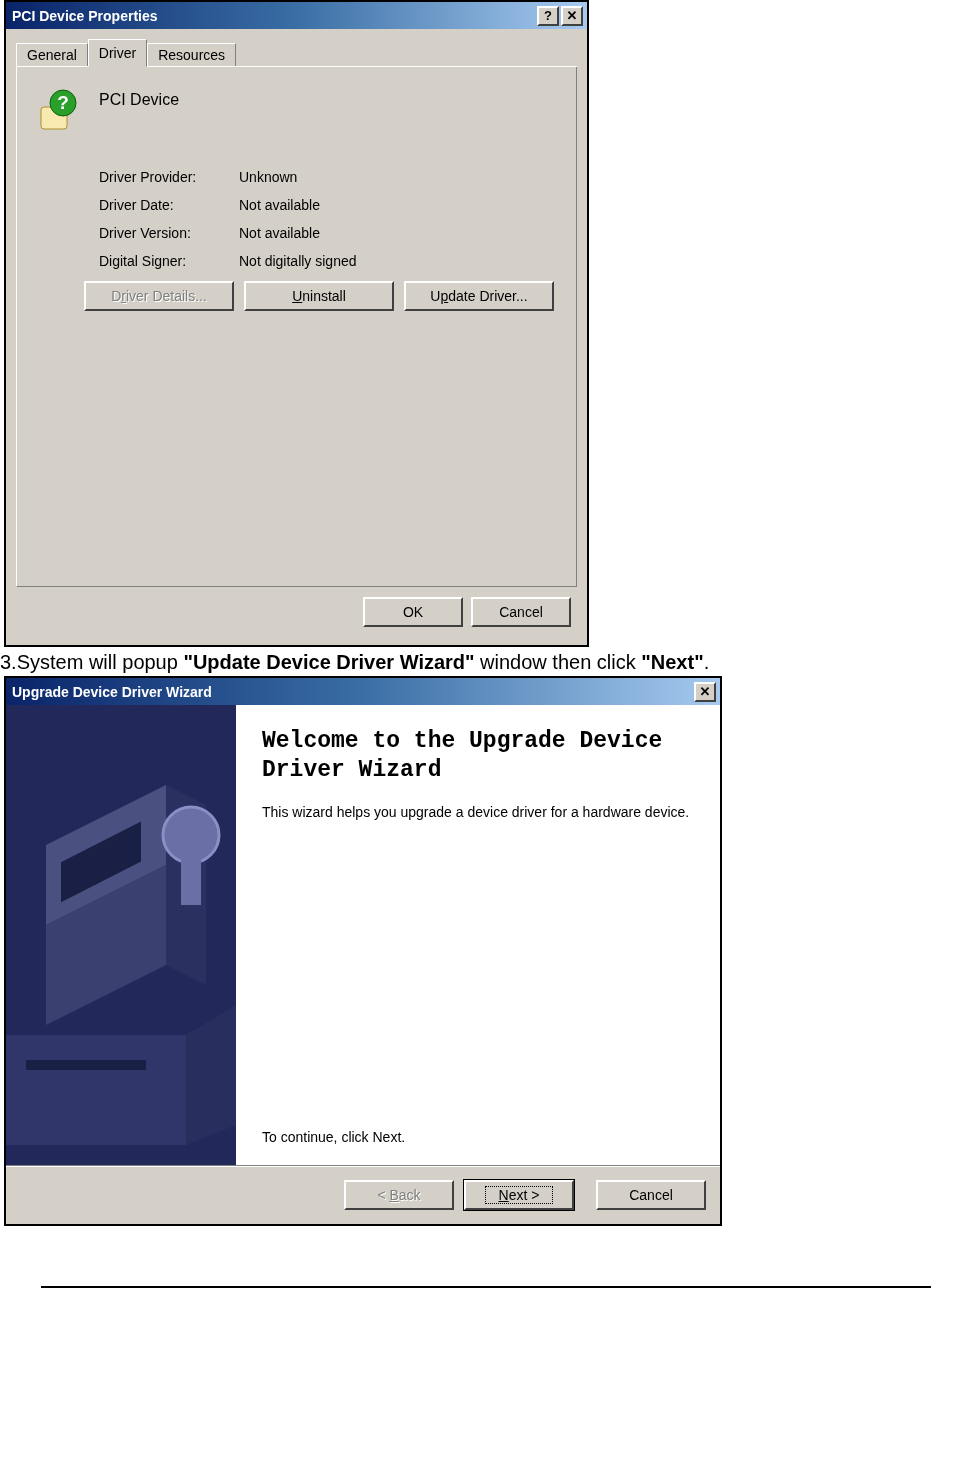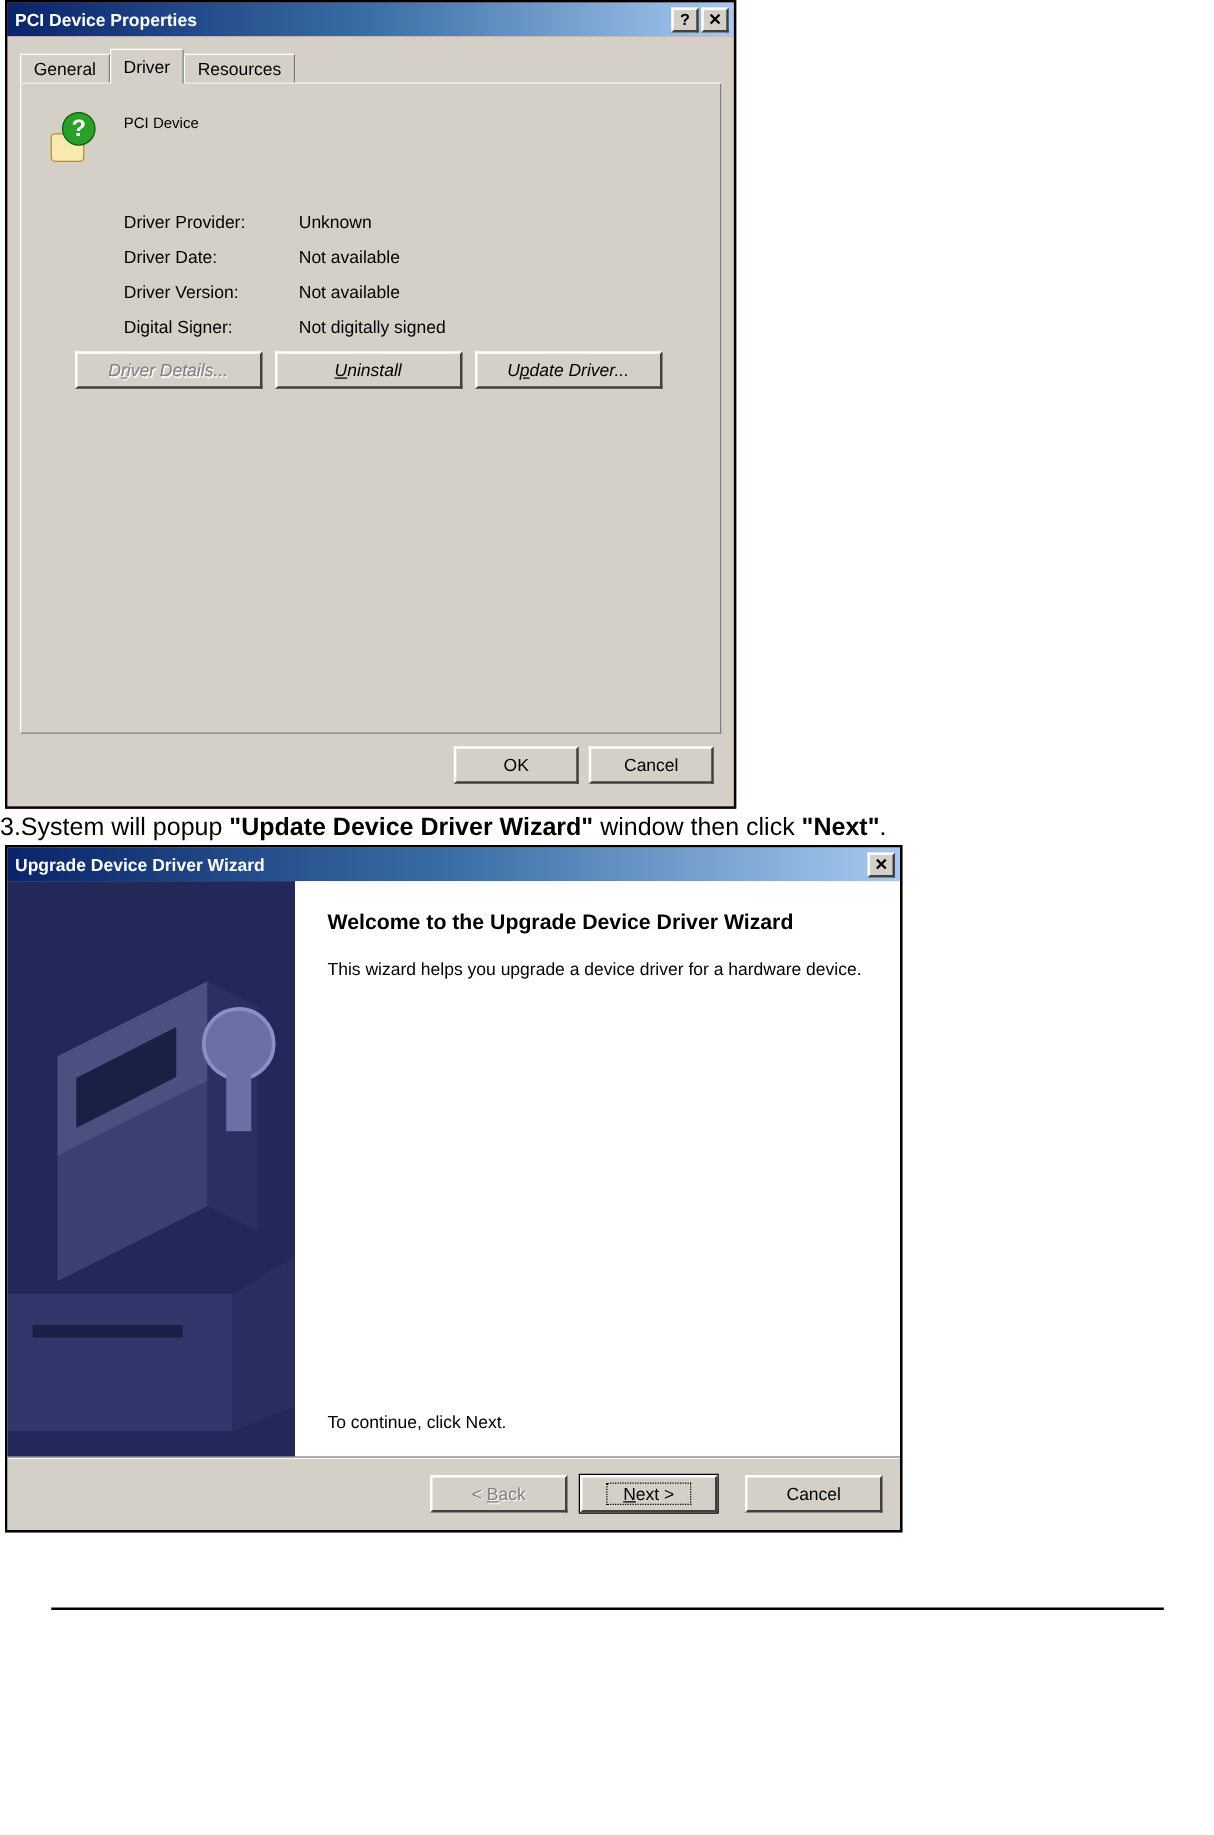--- a/index.html
+++ b/index.html
@@ -135,24 +135,23 @@
     display: inline-flex;
     align-items: center;
     justify-content: center;
     cursor: default;
   }
   .btn.disabled { color: #808080; text-shadow: 1px 1px 0 #ffffff; }
   .btn .ul { text-decoration: underline; }
 
   .btn-row-inner {
     display: flex;
-    justify-content: center;
+    justify-content: flex-end;
     gap: 10px;
     padding: 0 4px 4px 0;
-    font-style: italic;
   }
   .btn-row-inner .btn { min-width: 150px; }
 
   .btn-row-outer {
     display: flex;
     justify-content: flex-end;
     gap: 8px;
     padding: 10px 6px 8px 6px;
   }
   .btn-row-outer .btn { min-width: 100px; }
@@ -184,22 +183,22 @@
     overflow: hidden;
   }
   .dlg2-left svg { width: 230px; height: 460px; display:block; }
   .dlg2-right {
     flex: 1;
     background: #ffffff;
     padding: 22px 26px 16px 26px;
     position: relative;
   }
   .wiz-title {
-    font-family: Liberation Sans, sans-serif;
-    font-size: 17px;
+    font-family: Liberation Mono, monospace;
+    font-size: 23px;
     font-weight: bold;
     line-height: 1.25;
     margin-bottom: 18px;
   }
   .wiz-desc {
     font-size: 14px;
     line-height: 1.35;
   }
   .wiz-continue {
     position: absolute;
@@ -265,21 +264,21 @@
       <div class="tab-panel">
 
         <div class="device-row">
           <div class="qicon">
             <svg viewBox="0 0 44 44">
               <rect x="6" y="18" width="26" height="22" rx="3" fill="#f7e9b0" stroke="#b09030" stroke-width="1"></rect>
               <circle cx="28" cy="14" r="13" fill="#2aa02a" stroke="#0a600a" stroke-width="1"></circle>
               <text x="28" y="20" font-size="19" font-weight="bold" fill="#ffffff" text-anchor="middle" font-family="Arial">?</text>
             </svg>
           </div>
-          <div style="font-size:12px; padding-top:2px;">PCI Device</div>
+          <div style="font-size:16px; padding-top:2px;">PCI Device</div>
         </div>
 
         <div class="info-table">
           <div class="info-row">
             <div class="info-label">Driver Provider:</div>
             <div class="info-value">Unknown</div>
           </div>
           <div class="info-row">
             <div class="info-label">Driver Date:</div>
             <div class="info-value">Not available</div>

